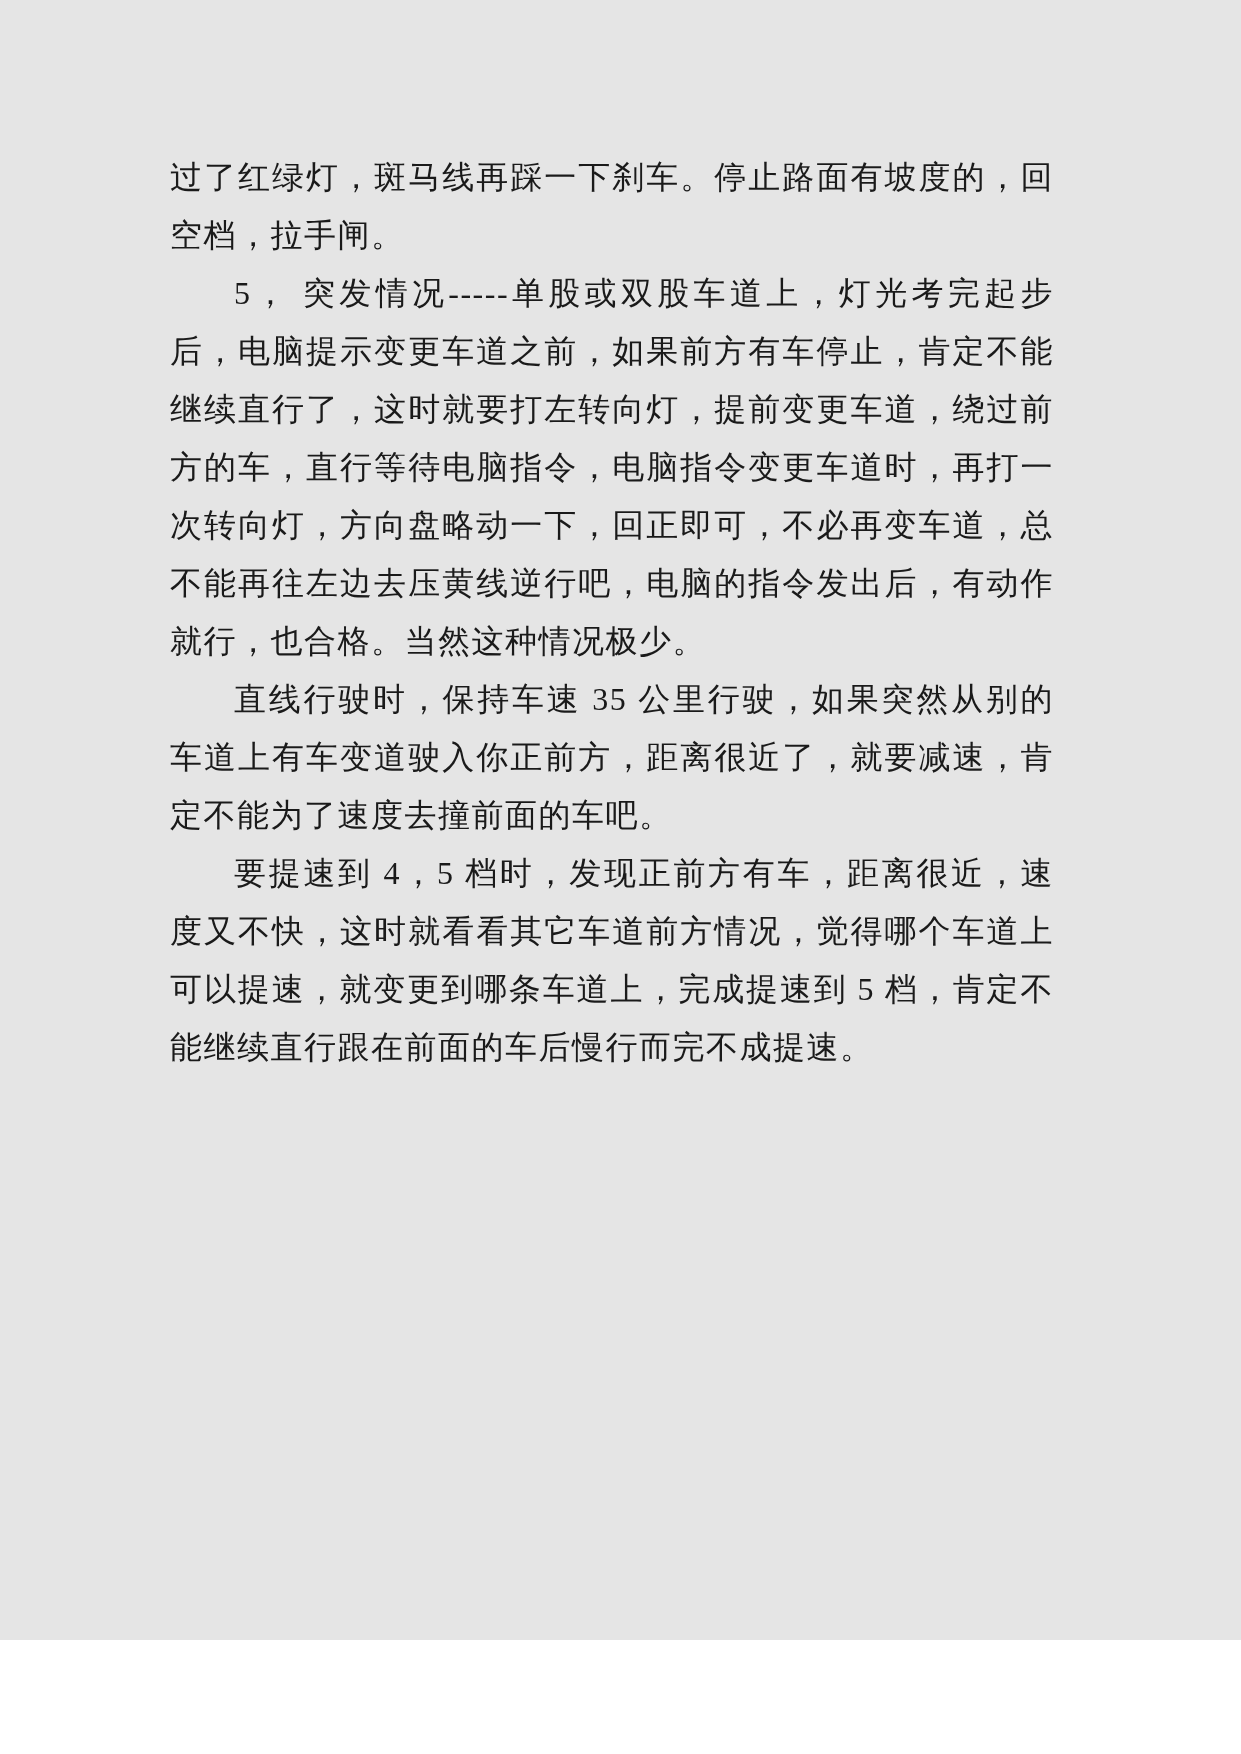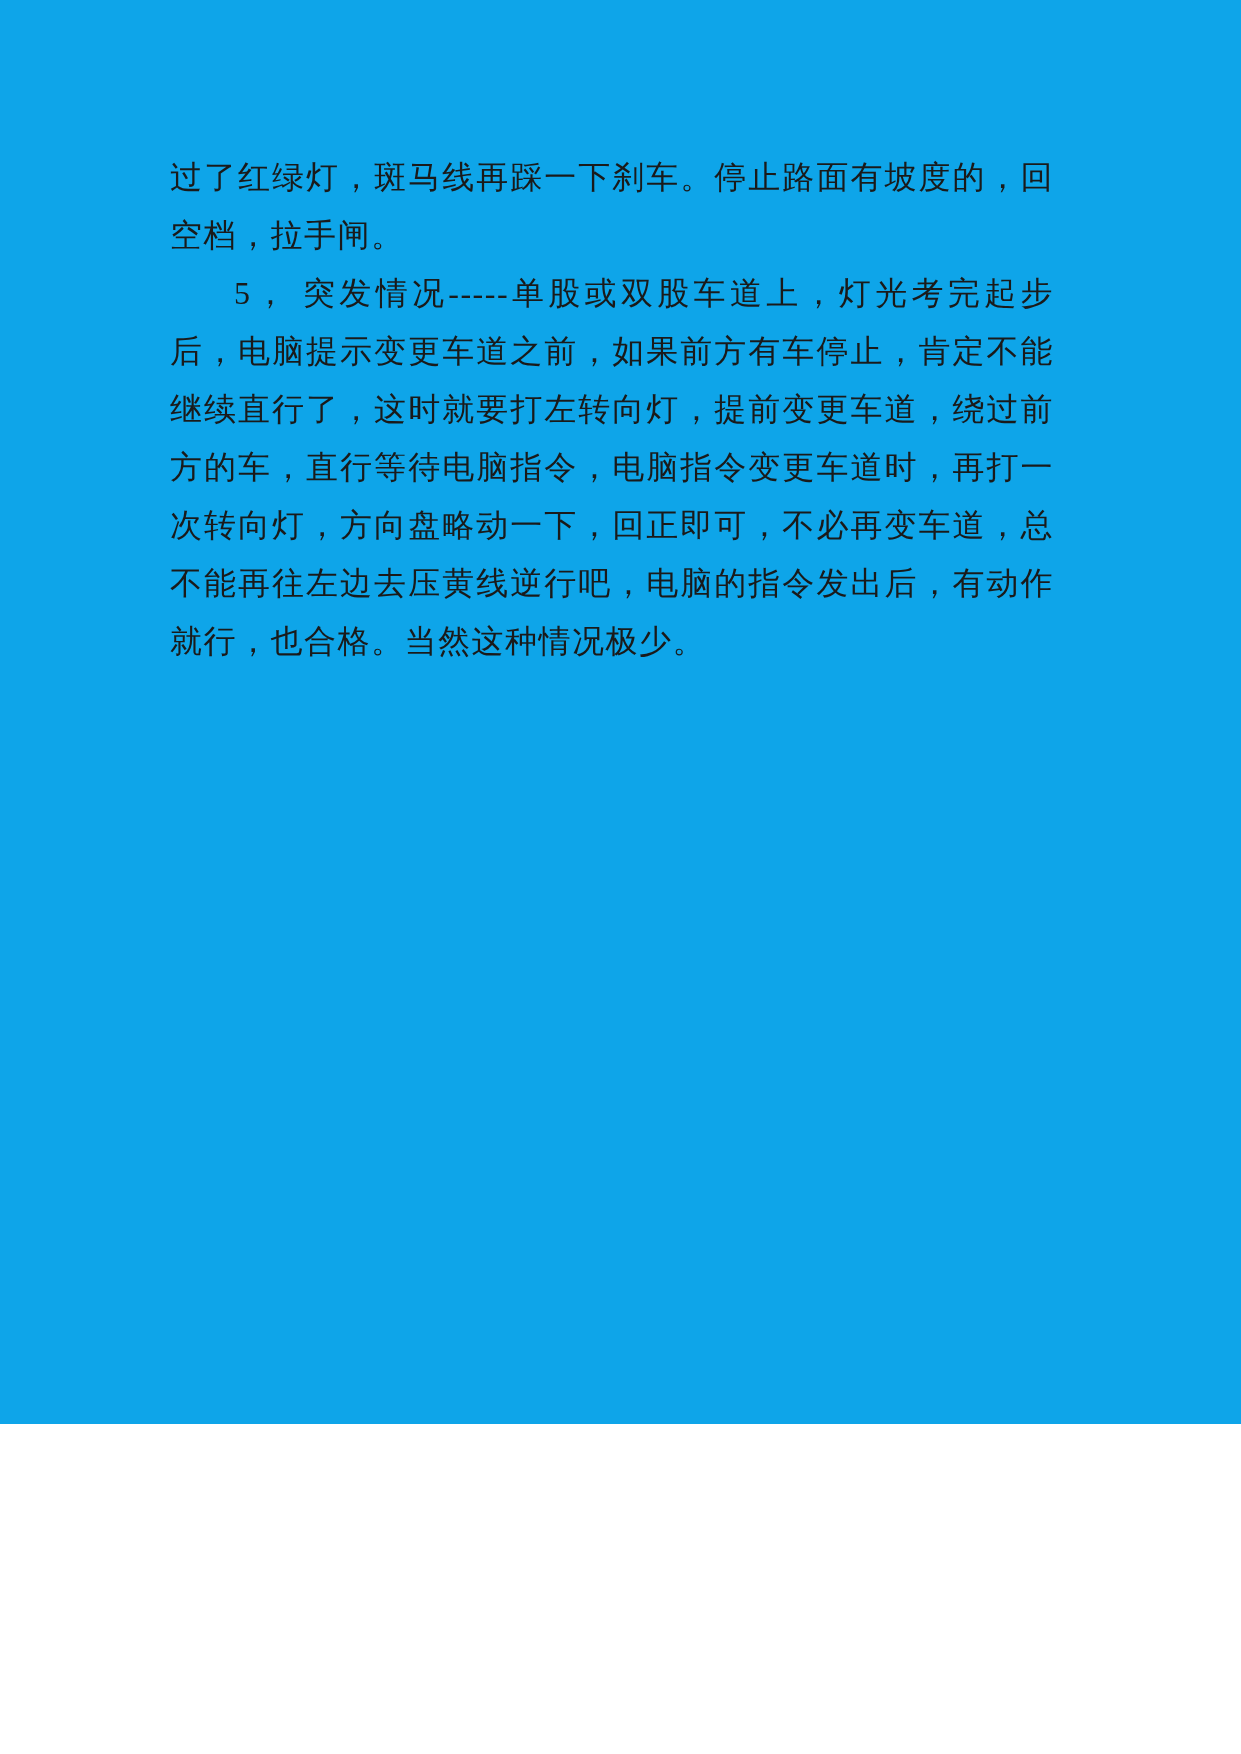--- a/index.html
+++ b/index.html
@@ -8,22 +8,22 @@
     background: #ffffff;
   }
   body {
     width: 1241px;
     height: 1754px;
     font-family: "Liberation Serif", "DejaVu Serif", serif;
   }
   .page {
     position: relative;
     width: 1241px;
-    height: 1424px;
-    background: #0ea5e9;
+    height: 1640px;
+    background: #e5e5e5;
     overflow: hidden;
   }
   .content {
     position: absolute;
     left: 170px;
     top: 148px;
     width: 884px;
     color: #1a1a1a;
     font-size: 32px;
     line-height: 58px;
@@ -40,14 +40,16 @@
     text-indent: 2em;
   }
 </style>
 </head>
 <body>
 
 <div class="page">
   <div class="content">
     <p>过了红绿灯，斑马线再踩一下刹车。停止路面有坡度的，回空档，拉手闸。</p>
     <p class="indent">5，  突发情况-----单股或双股车道上，灯光考完起步后，电脑提示变更车道之前，如果前方有车停止，肯定不能继续直行了，这时就要打左转向灯，提前变更车道，绕过前方的车，直行等待电脑指令，电脑指令变更车道时，再打一次转向灯，方向盘略动一下，回正即可，不必再变车道，总不能再往左边去压黄线逆行吧，电脑的指令发出后，有动作就行，也合格。当然这种情况极少。</p>
+    <p class="indent">直线行驶时，保持车速 35 公里行驶，如果突然从别的车道上有车变道驶入你正前方，距离很近了，就要减速，肯定不能为了速度去撞前面的车吧。</p>
+    <p class="indent">要提速到 4，5 档时，发现正前方有车，距离很近，速度又不快，这时就看看其它车道前方情况，觉得哪个车道上可以提速，就变更到哪条车道上，完成提速到 5 档，肯定不能继续直行跟在前面的车后慢行而完不成提速。</p>
   </div>
 </div>
 
 </body></html>

